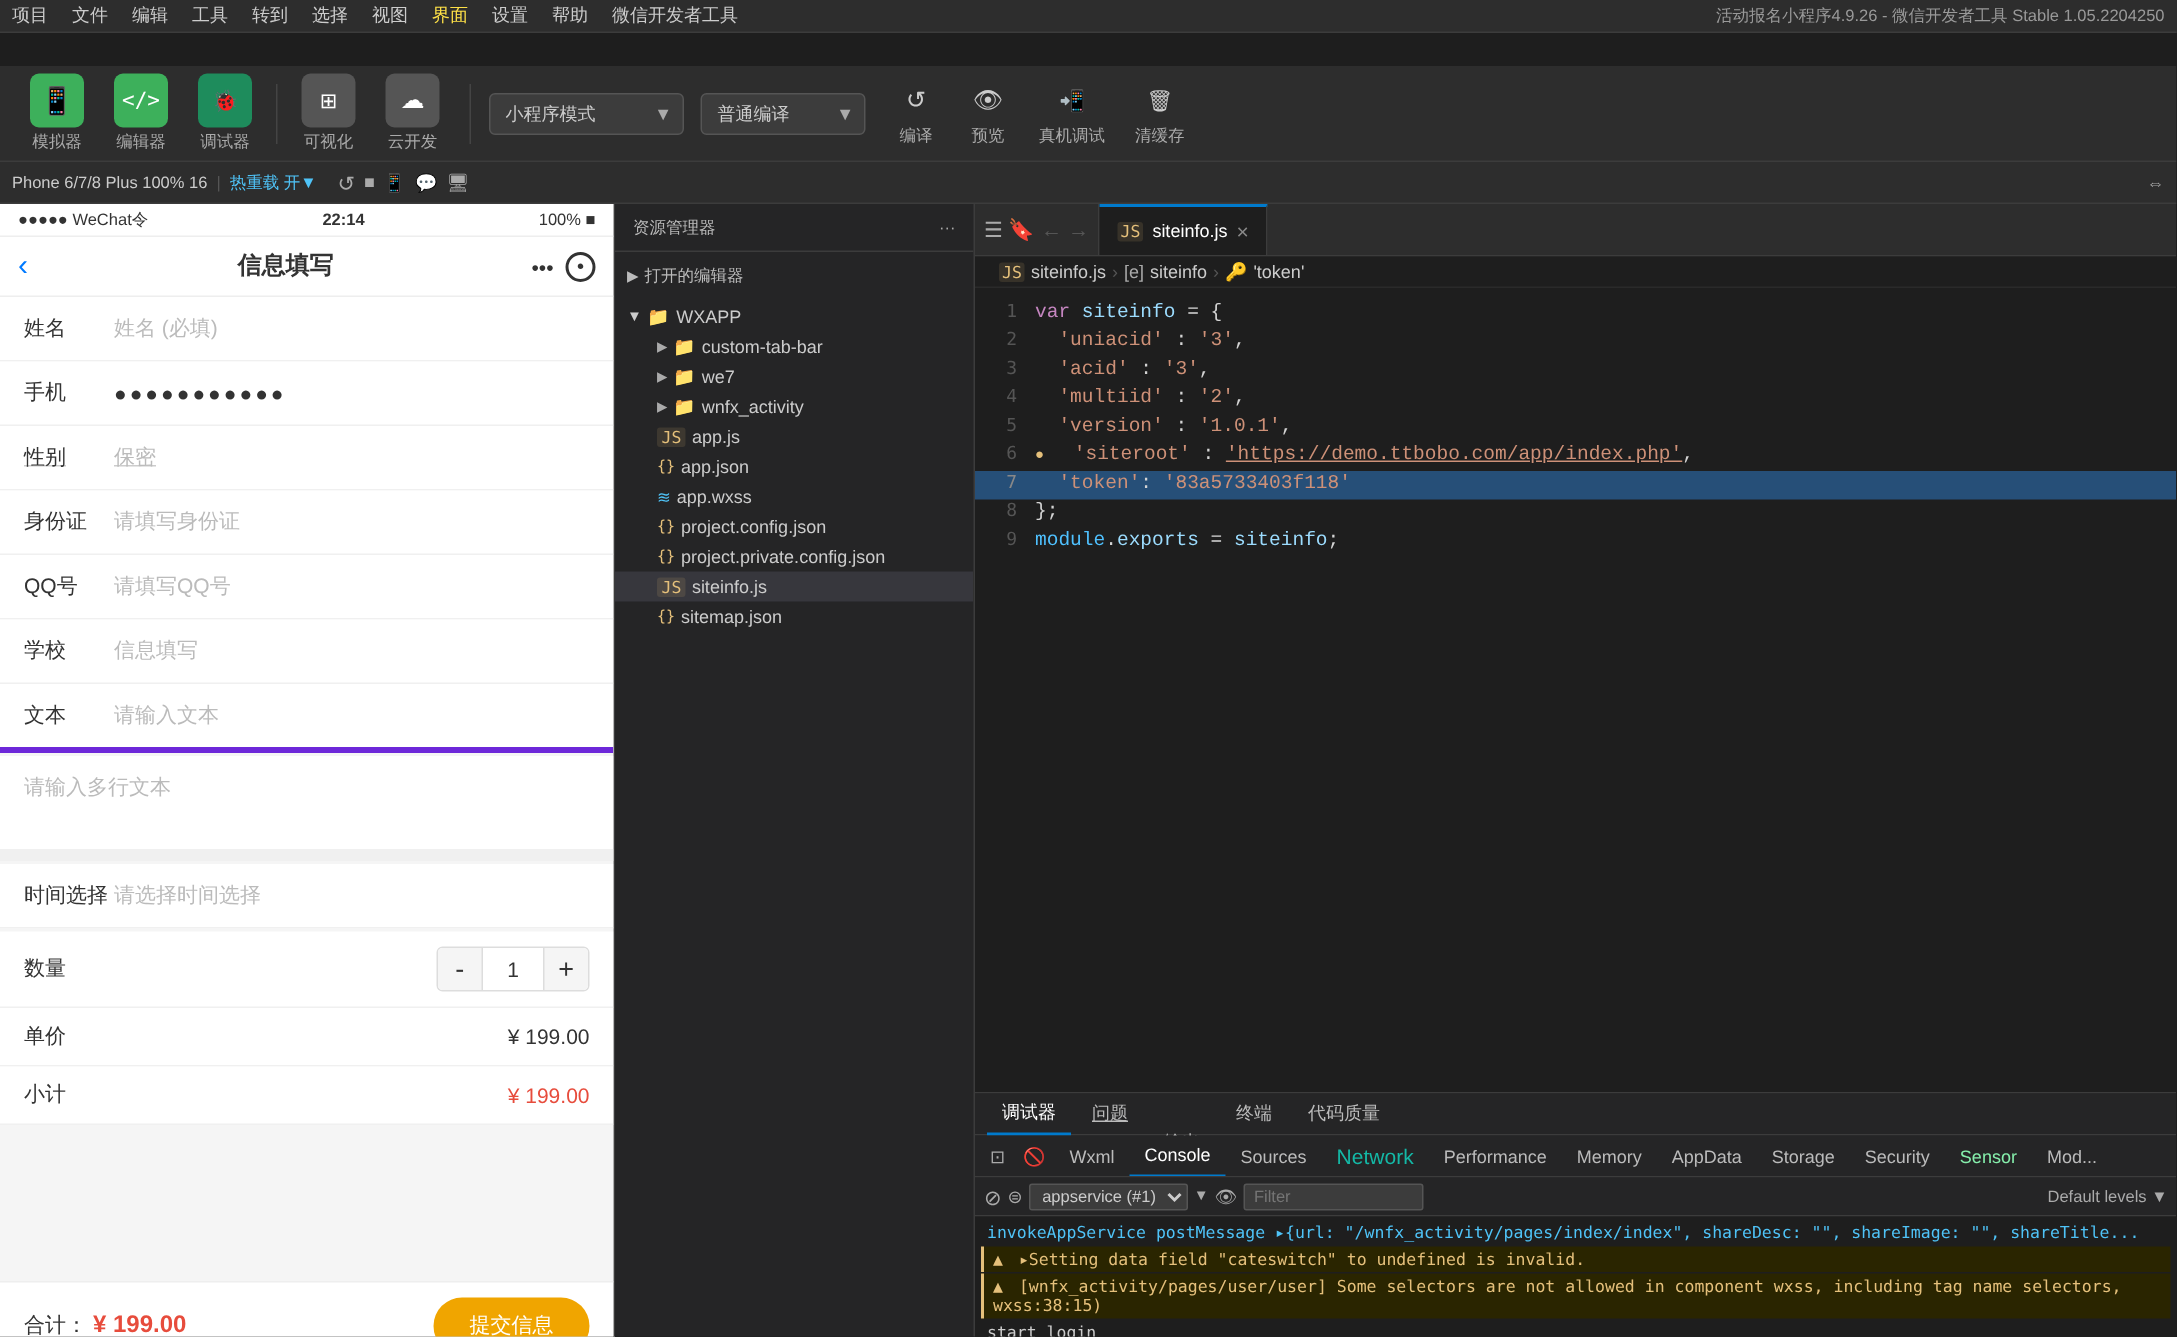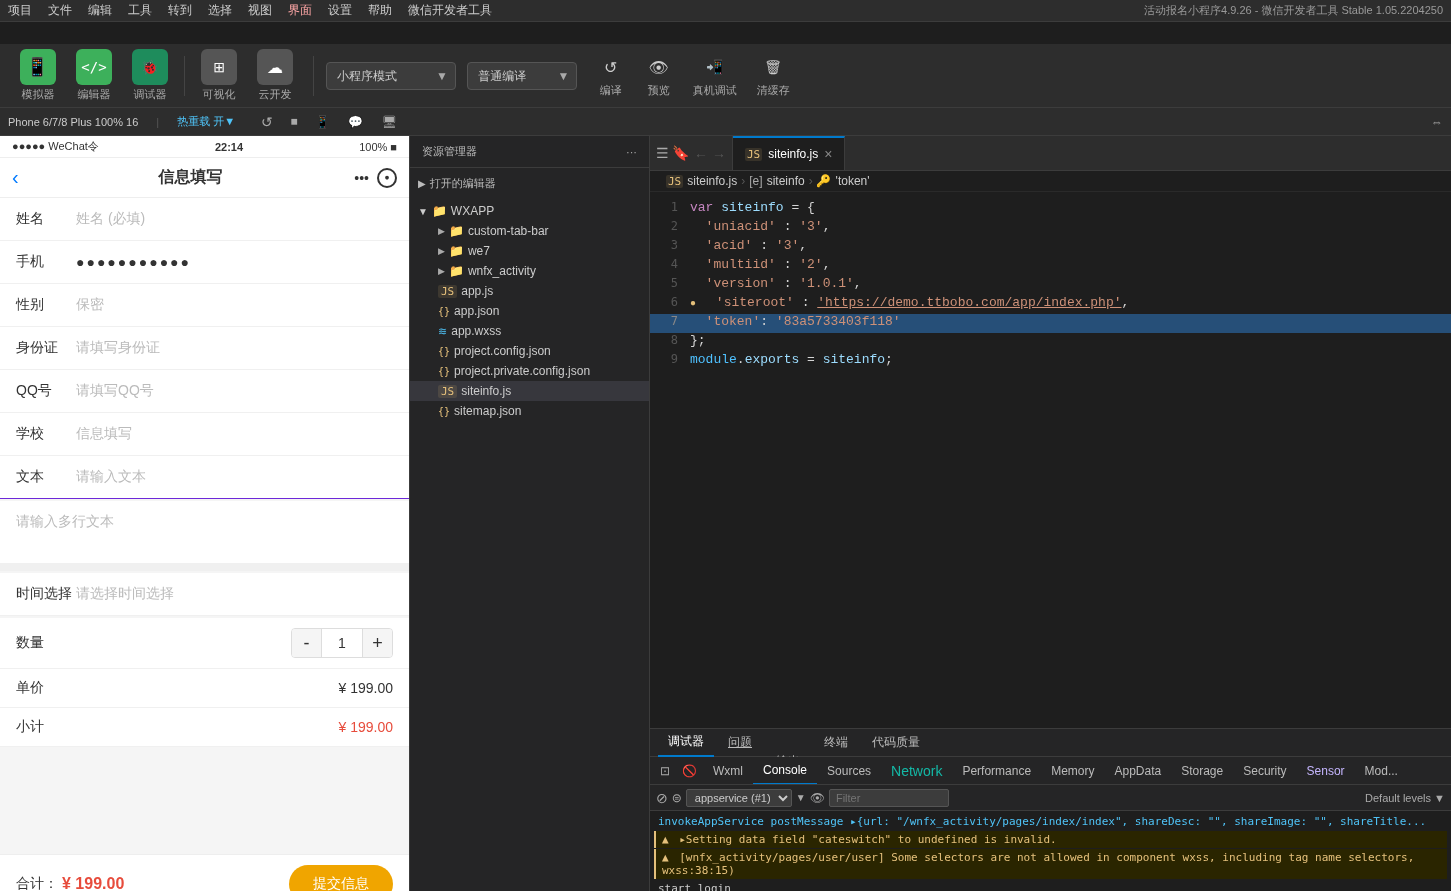--- a/index.html
+++ b/index.html
@@ -22,21 +22,21 @@
 </div>
 
 <div style="background:#2d2d2d; height:22px; display:flex; align-items:center; padding:0 8px; gap:16px; position:fixed; top:0; left:0; right:0; z-index:100; border-bottom:1px solid #3c3c3c;">
   <span style="font-size:12px; color:#ccc; cursor:pointer;">项目</span>
   <span style="font-size:12px; color:#ccc; cursor:pointer;">文件</span>
   <span style="font-size:12px; color:#ccc; cursor:pointer;">编辑</span>
   <span style="font-size:12px; color:#ccc; cursor:pointer;">工具</span>
   <span style="font-size:12px; color:#ccc; cursor:pointer;">转到</span>
   <span style="font-size:12px; color:#ccc; cursor:pointer;">选择</span>
   <span style="font-size:12px; color:#ccc; cursor:pointer;">视图</span>
-  <span style="font-size:12px; color:#fca5a5; cursor:pointer;">界面</span>
+  <span style="font-size:12px; color:#fde047; cursor:pointer;">界面</span>
   <span style="font-size:12px; color:#ccc; cursor:pointer;">设置</span>
   <span style="font-size:12px; color:#ccc; cursor:pointer;">帮助</span>
   <span style="font-size:12px; color:#ccc; cursor:pointer;">微信开发者工具</span>
   <span style="margin-left:auto; font-size:11px; color:#999;">活动报名小程序4.9.26 - 微信开发者工具 Stable 1.05.2204250</span>
 </div>
 
 <div style="margin-top:22px; display:flex; flex-direction:column; height:869px;">
 
   <div style="background:#2d2d2d; height:64px; display:flex; align-items:center; padding:0 12px; gap:4px; border-bottom:1px solid #3c3c3c; flex-shrink:0;">
     
@@ -93,21 +93,21 @@
     <div style="display:flex; flex-direction:column; align-items:center; gap:2px; padding:4px 8px; cursor:pointer;">
       <div style="width:28px; height:28px; display:flex; align-items:center; justify-content:center; color:#ccc; font-size:14px;">📲</div>
       <span style="font-size:11px; color:#aaa;">真机调试</span>
     </div>
     <div style="display:flex; flex-direction:column; align-items:center; gap:2px; padding:4px 8px; cursor:pointer;">
       <div style="width:28px; height:28px; display:flex; align-items:center; justify-content:center; color:#ccc; font-size:14px;">🗑</div>
       <span style="font-size:11px; color:#aaa;">清缓存</span>
     </div>
   </div>
 
-  <div style="background:#2d2d2d; height:28px; display:flex; align-items:center; padding:0 8px; gap:18px; border-bottom:1px solid #3c3c3c; flex-shrink:0;">
+  <div style="background:#2d2d2d; height:28px; display:flex; align-items:center; padding:0 8px; gap:6px; border-bottom:1px solid #3c3c3c; flex-shrink:0;">
     <span style="font-size:11px; color:#ccc;">Phone 6/7/8 Plus 100% 16</span>
     <span style="color:#555; font-size:11px;">|</span>
     <span style="font-size:11px; color:#4fc3f7; cursor:pointer;">热重载 开▼</span>
 
     <span style="margin-left:8px; color:#aaa; cursor:pointer; font-size:14px;">↺</span>
     <span style="color:#aaa; cursor:pointer; font-size:14px;">⏹</span>
     <span style="color:#aaa; cursor:pointer; font-size:12px;">📱</span>
     <span style="color:#aaa; cursor:pointer; font-size:12px;">💬</span>
     <span style="color:#aaa; cursor:pointer; font-size:12px;">🖥</span>
     <span style="margin-left:auto; color:#aaa; cursor:pointer; font-size:12px;">⇔</span>
@@ -135,41 +135,41 @@
         <div style="background:#fff; padding:12px 16px; display:flex; align-items:center; border-bottom:1px solid #f0f0f0;">
           <span style="width:60px; font-size:14px; color:#333;">姓名</span>
           <span style="flex:1; font-size:14px; color:#bbb;">姓名 (必填)</span>
         </div>
 
         <div style="background:#fff; padding:12px 16px; display:flex; align-items:center; border-bottom:1px solid #f0f0f0;">
           <span style="width:60px; font-size:14px; color:#333;">手机</span>
           <span style="flex:1; font-size:14px; color:#333; letter-spacing:2px;">●●●●●●●●●●●</span>
         </div>
 
-        <div style="background:#fff; padding:12px 16px; display:flex; align-items:center; border-bottom:1px solid #f0f0f0;">
+        <div style="background:#fff; padding:12px 16px; display:flex; align-items:center; border-bottom:1px solid #f0f0f0;text-decoration:underline;">
           <span style="width:60px; font-size:14px; color:#333;">性别</span>
           <span style="flex:1; font-size:14px; color:#bbb;">保密</span>
         </div>
 
         <div style="background:#fff; padding:12px 16px; display:flex; align-items:center; border-bottom:1px solid #f0f0f0;">
           <span style="width:60px; font-size:14px; color:#333;">身份证</span>
           <span style="flex:1; font-size:14px; color:#bbb;">请填写身份证</span>
         </div>
 
         <div style="background:#fff; padding:12px 16px; display:flex; align-items:flex-end; border-bottom:1px solid #f0f0f0;">
           <span style="width:60px; font-size:14px; color:#333;">QQ号</span>
           <span style="flex:1; font-size:14px; color:#bbb;">请填写QQ号</span>
         </div>
 
         <div style="background:#fff; padding:12px 16px; display:flex; align-items:center; border-bottom:1px solid #f0f0f0;">
           <span style="width:60px; font-size:14px; color:#333;">学校</span>
           <span style="flex:1; font-size:14px; color:#bbb;">信息填写</span>
         </div>
 
-        <div style="background:#fff; padding:12px 16px; display:flex; align-items:flex-start; border-bottom:1px solid #6d28d9;">
+        <div style="background:#fff; padding:12px 16px; display:flex; align-items:flex-start; border-bottom:4px solid #6d28d9;">
           <span style="width:60px; font-size:14px; color:#333;">文本</span>
           <span style="flex:1; font-size:14px; color:#bbb;">请输入文本</span>
         </div>
 
         <div style="background:#fff; padding:12px 16px; min-height:70px; border-bottom:8px solid #f0f0f0; margin-top:2px;">
           <span style="color:#bbb; font-size:14px;">请输入多行文本</span>
         </div>
 
         <div style="background:#fff; padding:12px 16px; display:flex; align-items:center; border-bottom:1px solid #f0f0f0; margin-top:2px;">
           <span style="width:60px; font-size:14px; color:#333;">时间选择</span>
@@ -367,21 +367,21 @@
               <span style="padding:0 6px; color:#aaa; font-size:12px; cursor:pointer;">🚫</span>
               <span style="padding:0 10px; height:28px; display:flex; align-items:center; font-size:12px; color:#bbb; cursor:pointer;">Wxml</span>
               <span style="padding:0 10px; height:28px; display:flex; align-items:center; font-size:12px; color:#fff; cursor:pointer; border-bottom:2px solid #007acc;">Console</span>
               <span style="padding:0 10px; height:28px; display:flex; align-items:center; font-size:12px; color:#bbb; cursor:pointer;">Sources</span>
               <span style="padding:0 10px; height:28px; display:flex; align-items:center; font-size:14px; color:#14b8a6; cursor:pointer;">Network</span>
               <span style="padding:0 10px; height:28px; display:flex; align-items:center; font-size:12px; color:#bbb; cursor:pointer;">Performance</span>
               <span style="padding:0 10px; height:28px; display:flex; align-items:center; font-size:12px; color:#bbb; cursor:pointer;">Memory</span>
               <span style="padding:0 10px; height:28px; display:flex; align-items:center; font-size:12px; color:#bbb; cursor:pointer;">AppData</span>
               <span style="padding:0 10px; height:28px; display:flex; align-items:center; font-size:12px; color:#bbb; cursor:pointer;">Storage</span>
               <span style="padding:0 10px; height:28px; display:flex; align-items:center; font-size:12px; color:#bbb; cursor:pointer;">Security</span>
-              <span style="padding:0 10px; height:28px; display:flex; align-items:center; font-size:12px; color:#c4b5fd; cursor:pointer;">Sensor</span>
+              <span style="padding:0 10px; height:28px; display:flex; align-items:center; font-size:12px; color:#86efac; cursor:pointer;">Sensor</span>
               <span style="padding:0 10px; height:28px; display:flex; align-items:center; font-size:12px; color:#bbb; cursor:pointer;">Mod...</span>
             </div>
 
             <div style="background:#252526; height:26px; display:flex; align-items:center; padding:0 6px; gap:4px; border-bottom:1px solid #3c3c3c; flex-shrink:0;">
               <span style="color:#aaa; cursor:pointer; font-size:14px;">⊘</span>
               <span style="color:#aaa; cursor:pointer; font-size:12px;">⊜</span>
               <select style="background:#3c3c3c; border:1px solid #555; color:#ccc; font-size:11px; padding:1px 4px; border-radius:2px; max-width:130px;">
                 <option>appservice (#1)</option>
               </select>
               <span style="color:#aaa; font-size:10px; cursor:pointer;">▼</span>

